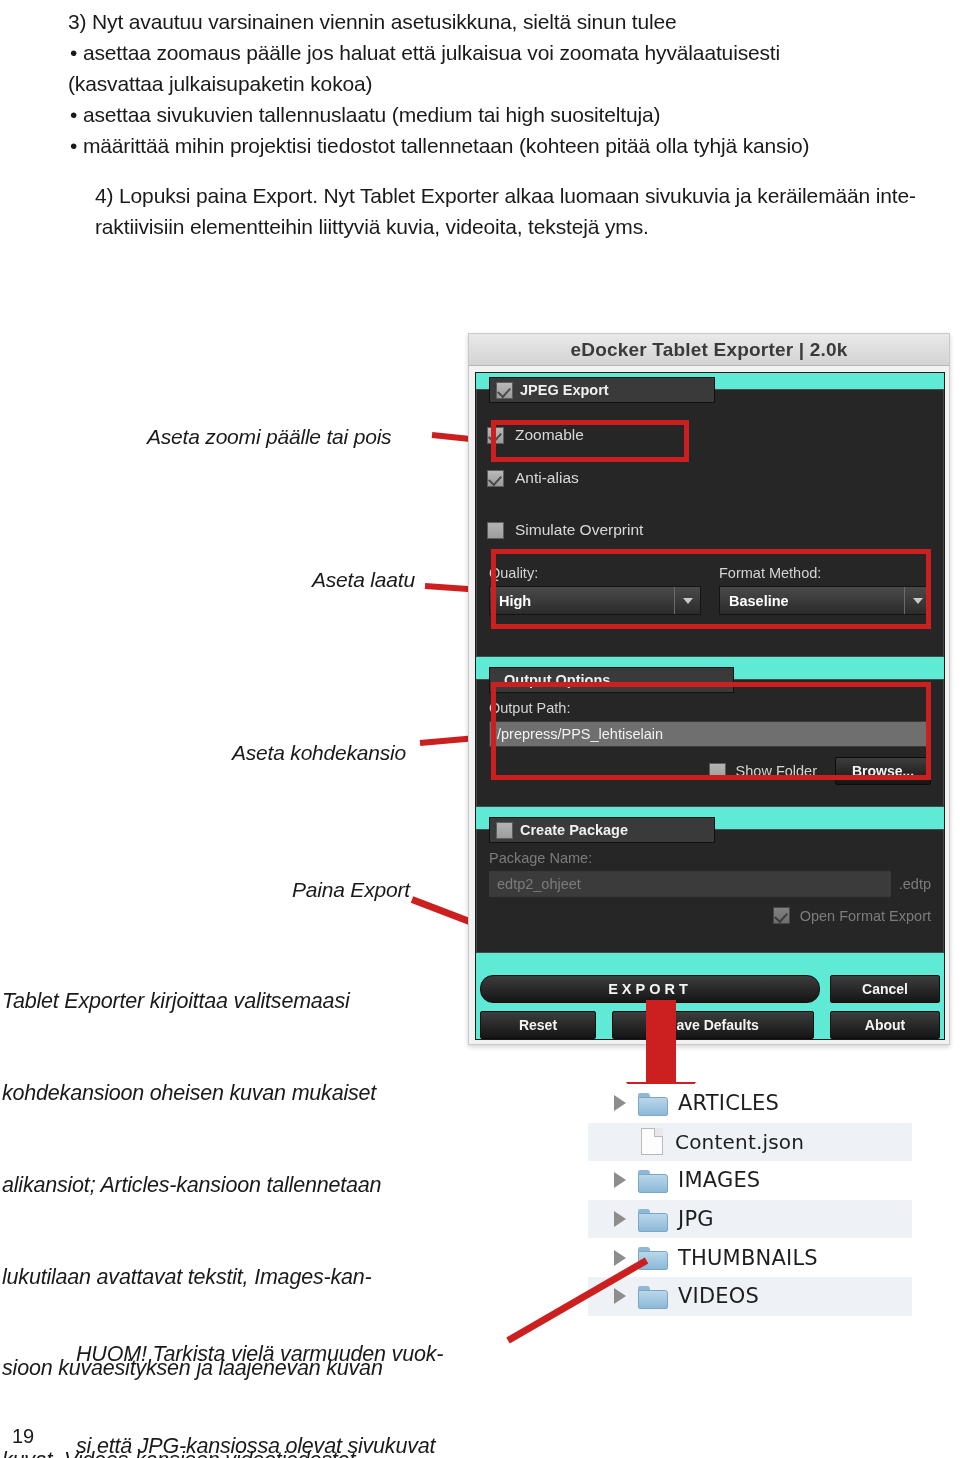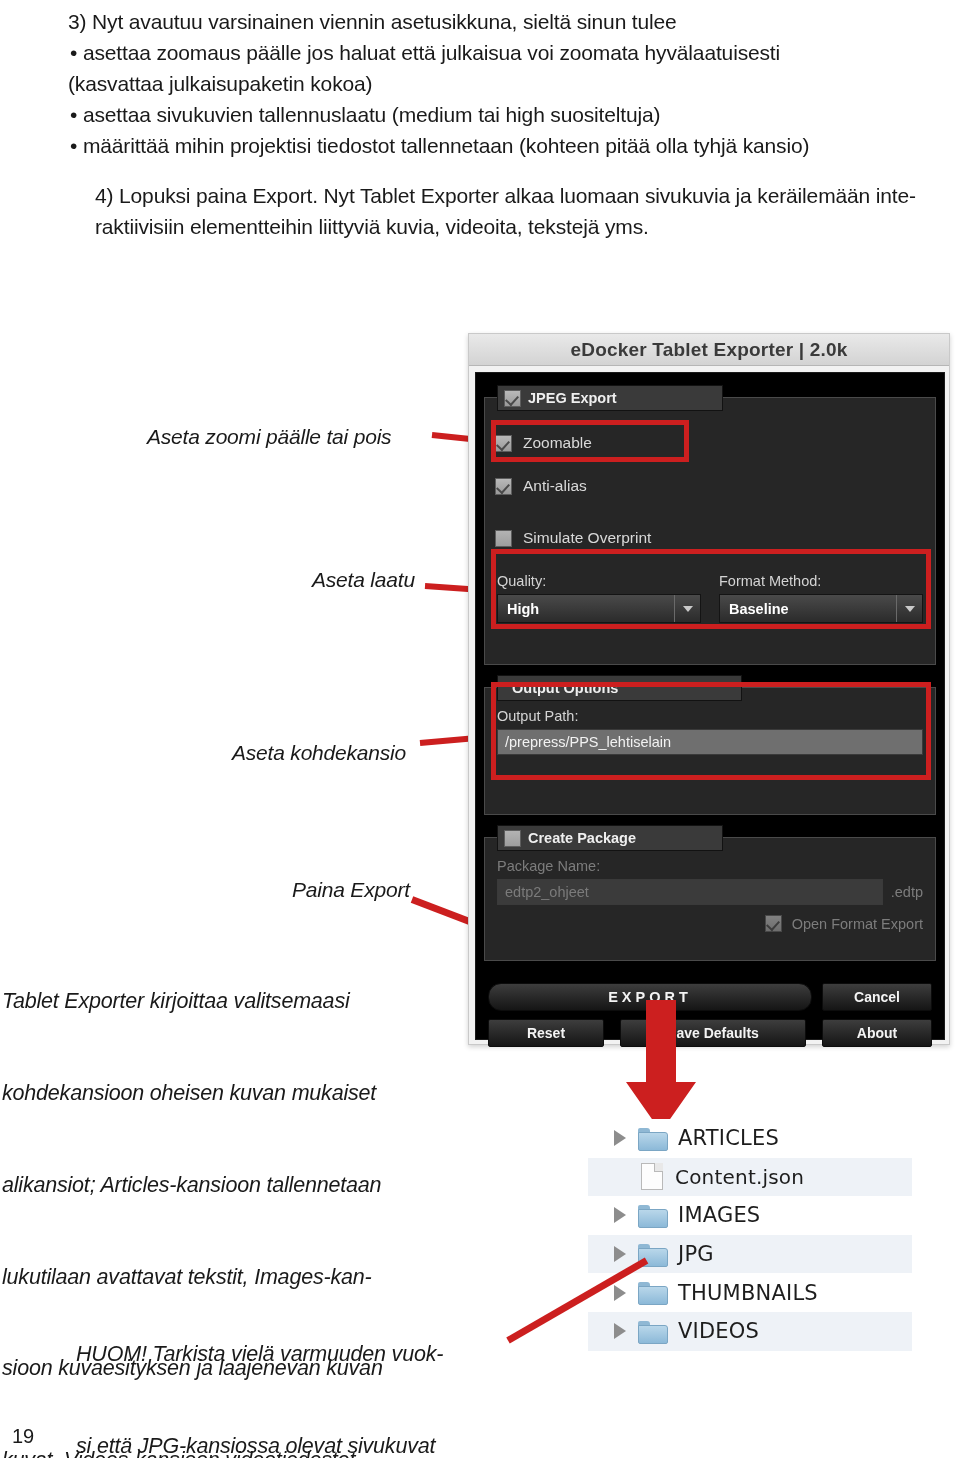--- a/index.html
+++ b/index.html
@@ -72,23 +72,22 @@
     color: #3a3a3a;
     font-size: 19px;
     font-weight: 600;
     display: flex; align-items: center; justify-content: center;
     letter-spacing: .2px;
   }
   .dlg-body {
     position: absolute;
     left: 6px; top: 38px;
     width: 470px; height: 668px;
-    background: #000000;
+    background: #5eead4;
     border: 1px solid #1a1a1a;
-    padding: 8px;
   }
 
   
   .group {
     position: relative;
     border: 1px solid #4a4a4a;
     background: #262626;
     margin-top: 14px;
   }
   .group-tab {
@@ -189,21 +188,21 @@
   .hilite {
     position: absolute;
     border: 5px solid #cc1f1f;
     z-index: 5;
     pointer-events: none;
   }
 
   
   .folderpanel {
     position: absolute;
-    left: 588px; top: 1119px;
+    left: 588px; top: 1084px;
     width: 324px; height: 232px;
     background: #ffffff;
   }
   .frow {
     height: 38.6px;
     display: flex; align-items: center;
     padding-left: 26px;
     gap: 12px;
   }
   .frow.alt { background: #eef2f7; }
@@ -336,20 +335,27 @@
 
       <div class="group" style="height:128px; margin-top:22px;">
         <div class="group-tab wide" style="width:245px; padding-left:14px;">
           <span>Output Options</span>
         </div>
         <div style="padding:20px 12px 0 12px;">
           <div class="lbl-small" style="margin-bottom:5px;">Output Path:</div>
           <div class="txtfield">
             <span>/prepress/PPS_lehtiselain</span>
           </div>
+          <div style="display:flex; align-items:center; justify-content:flex-end; gap:10px; margin-top:10px;">
+            <span class="chk off"></span>
+            <span class="lbl-small">Show Folder</span>
+            <div class="btn" style="width:96px; margin-left:8px;">
+              <span>Browse...</span>
+            </div>
+          </div>
         </div>
       </div>
 
       <div class="group" style="height:124px; margin-top:22px;">
         <div class="group-tab" style="width:226px;">
           <span class="chk off"></span>
           <span>Create Package</span>
         </div>
         <div style="padding:20px 12px 0 12px;">
           <div class="lbl-dim" style="margin-bottom:5px;">Package Name:</div>

